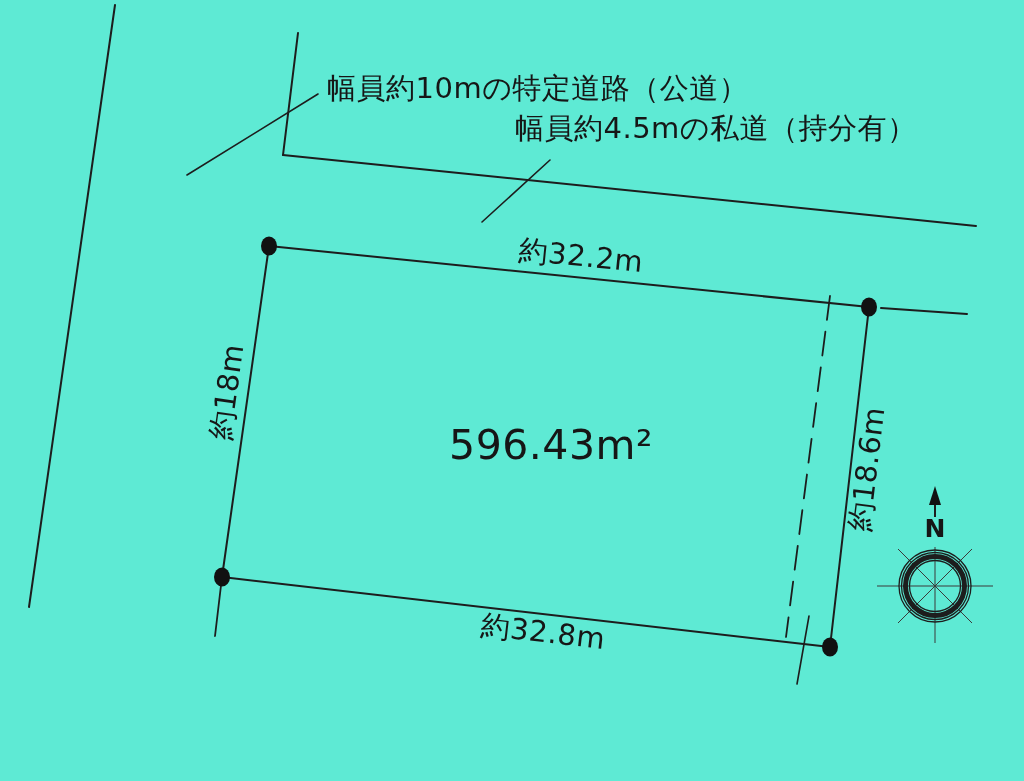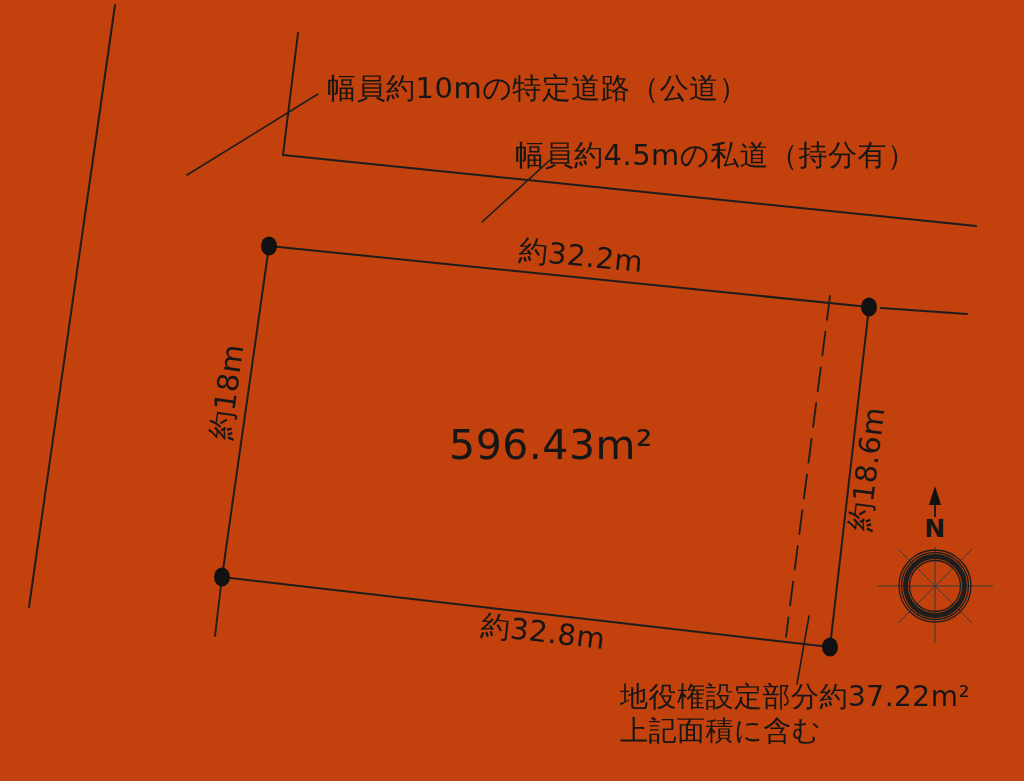--- a/index.html
+++ b/index.html
@@ -1,19 +1,19 @@
 <!DOCTYPE html>
 <html><head>
 <meta charset="utf-8">
 <style>
   html,body{margin:0;padding:0;background:#e8e8e8;}
   #stage{
     position:relative;
     width:1024px;height:781px;
-    background:#c2410c;
+    background:#5eead4;
     overflow:hidden;
     font-family:"DejaVu Sans","Liberation Sans",sans-serif;
     color:#161616;
     margin:0 auto;
   }
   #plan-svg{position:absolute;left:0;top:0;width:1024px;height:781px;}
   .lbl{
     position:absolute;
     white-space:nowrap;
     color:#161616;
@@ -92,31 +92,27 @@
         <circle cx="935" cy="586" r="33.5" stroke-width="1.3"></circle>
         <circle cx="935" cy="586" r="25.5" stroke-width="1.3"></circle>
         <circle cx="935" cy="586" r="29.5" stroke-width="5"></circle>
       </g>
       <line x1="935" y1="517" x2="935" y2="502" stroke="#1d1d1d" stroke-width="2"></line>
       <polygon points="935,486 929,505 941,505" fill="#111111"></polygon>
     </g>
   </svg>
 
   <div class="lbl road-lbl" style="left:327px;top:69px;">幅員約10mの特定道路（公道）</div>
-  <div class="lbl road-lbl" style="left:515px;top:136px;">幅員約4.5mの私道（持分有）</div>
+  <div class="lbl road-lbl" style="left:515px;top:109px;">幅員約4.5mの私道（持分有）</div>
 
   <div class="lbl edge-lbl" id="edge-top-label">約32.2m</div>
   <div class="lbl edge-lbl" id="edge-bottom-label">約32.8m</div>
   <div class="lbl edge-lbl" id="edge-left-label">約18m</div>
   <div class="lbl edge-lbl" id="edge-right-label">約18.6m</div>
 
   <div class="lbl" id="area-block">
     <div id="area-line1">596.43m²</div>
   </div>
 
-  <div class="lbl" id="easement-block">
-    <div>地役権設定部分約37.22m²</div>
-    <div>上記面積に含む</div>
-  </div>
 
   <div class="lbl" id="north-label">N</div>
 
 </div>
 
 </body></html>

